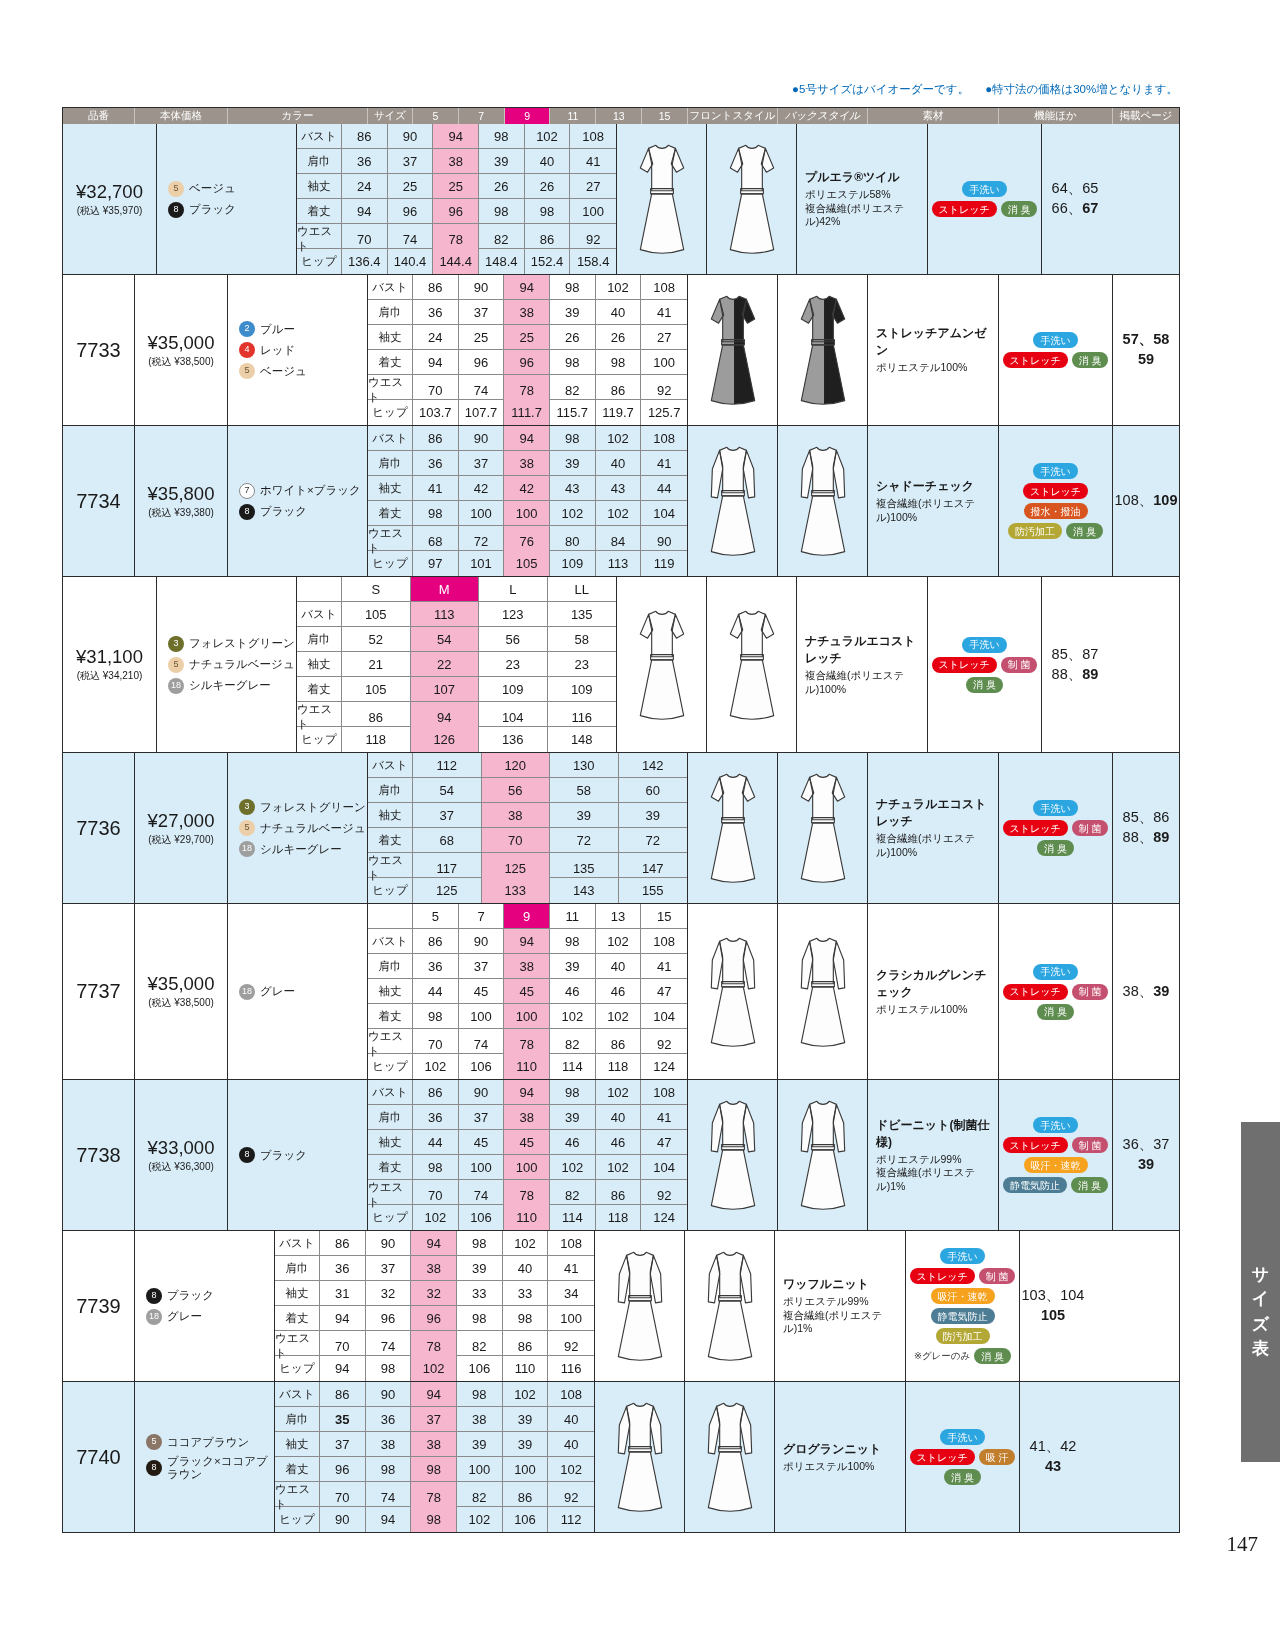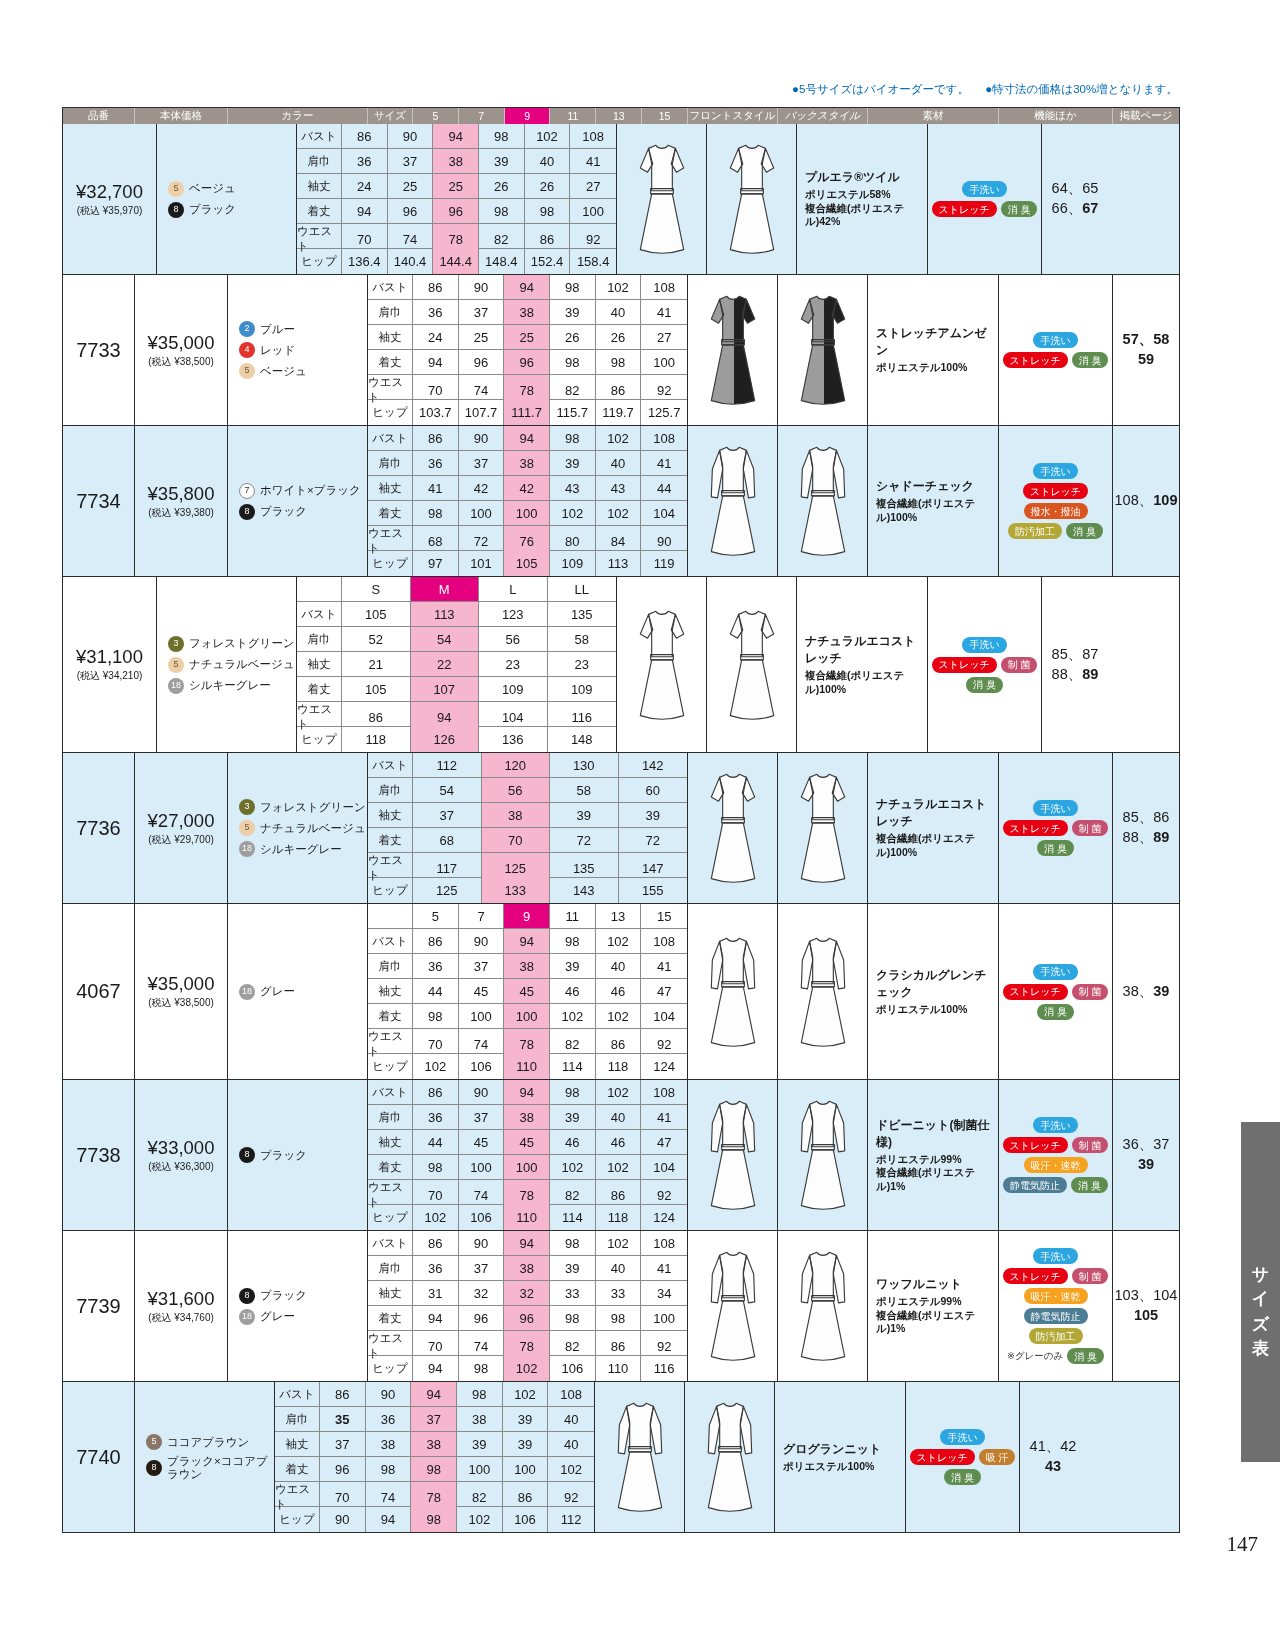--- a/index.html
+++ b/index.html
@@ -37,21 +37,21 @@
   .mrow{display:grid;grid-template-columns:45px repeat(12,1fr);height:25px;border-bottom:1px solid #8a8a8a;box-sizing:border-box;}
   .mrow:last-child{border-bottom:none;}
   .mlabel{display:flex;align-items:center;justify-content:center;font-size:11.5px;border-right:1px solid #8a8a8a;}
   .mval{display:flex;align-items:center;justify-content:center;font-size:13px;border-right:1px solid #8a8a8a;box-sizing:border-box;}
   .mval.last{border-right:none;}
   .pinkcell{background:var(--pink);}
   .mag{background:var(--magenta);color:#fff;}
   .c-front,.c-back{flex:0 0 90px;display:flex;align-items:center;justify-content:center;}
   .c-material{flex:0 0 131px;display:flex;flex-direction:column;justify-content:center;padding:0 4px 0 8px;}
   .mat-name{font-size:12px;font-weight:bold;}
-  .mat-comp{font-size:10.5px;line-height:1.3;margin-top:2px;font-weight:bold;}
+  .mat-comp{font-size:10.5px;line-height:1.3;margin-top:2px;}
   .c-feat{flex:0 0 114px;display:flex;flex-wrap:wrap;align-content:center;justify-content:center;gap:4px 4px;padding:4px 2px;}
   .pill{color:#fff;font-size:10px;padding:2.5px 7px;border-radius:10px;white-space:nowrap;line-height:1.1;}
   .pill-note{font-size:9.5px;color:#333;align-self:center;white-space:nowrap;}
   .c-pages{flex:0 0 67px;display:flex;flex-direction:column;align-items:center;justify-content:center;font-size:14.5px;line-height:1.35;}
   .pg-line{white-space:nowrap;}
   .pg-b{font-weight:bold;}
 
   .side-tab{position:absolute;right:0;top:1122px;width:39px;height:340px;background:var(--tab);color:#fff;
     writing-mode:vertical-rl;display:flex;align-items:center;justify-content:center;
     font-size:17px;font-weight:bold;letter-spacing:4px;}
@@ -695,21 +695,21 @@
             <span class="pill" style="background: rgb(230, 0, 18);">ストレッチ</span>
             <span class="pill" style="background: rgb(196, 79, 110);">制 菌</span>
             <span class="pill" style="background: rgb(95, 141, 80);">消 臭</span>
           </div>
     <div class="cell c-pages">
             <div class="pg-line"><span>85、86</span></div>
             <div class="pg-line"><span>88、</span><span class="pg-b">89</span></div>
           </div>
   </div>
         <div class="prow white" style="height: 175px;">
-    <div class="cell c-code">4067</div>
+    <div class="cell c-code">7737</div>
     <div class="cell c-price">
       <div class="price-main">¥35,000</div>
       <div class="price-tax">(税込 ¥38,500)</div>
     </div>
     <div class="cell c-colors">
             <div class="chip-item">
               <span class="chip" style="background: rgb(158, 158, 158); color: rgb(255, 255, 255);">18</span>
               <span class="chip-label">グレー</span>
             </div>
           </div>
@@ -941,24 +941,20 @@
             <span class="pill" style="background: rgb(76, 125, 148);">静電気防止</span>
             <span class="pill" style="background: rgb(95, 141, 80);">消 臭</span>
           </div>
     <div class="cell c-pages">
             <div class="pg-line"><span>36、37</span></div>
             <div class="pg-line"><span class="pg-b">39</span></div>
           </div>
   </div>
         <div class="prow white" style="height: 150px;">
     <div class="cell c-code">7739</div>
-    <div class="cell c-price">
-      <div class="price-main">¥31,600</div>
-      <div class="price-tax">(税込 ¥34,760)</div>
-    </div>
     <div class="cell c-colors">
             <div class="chip-item">
               <span class="chip" style="background: rgb(26, 26, 26); color: rgb(255, 255, 255);">8</span>
               <span class="chip-label">ブラック</span>
             </div>
             <div class="chip-item">
               <span class="chip" style="background: rgb(158, 158, 158); color: rgb(255, 255, 255);">18</span>
               <span class="chip-label">グレー</span>
             </div>
           </div>

